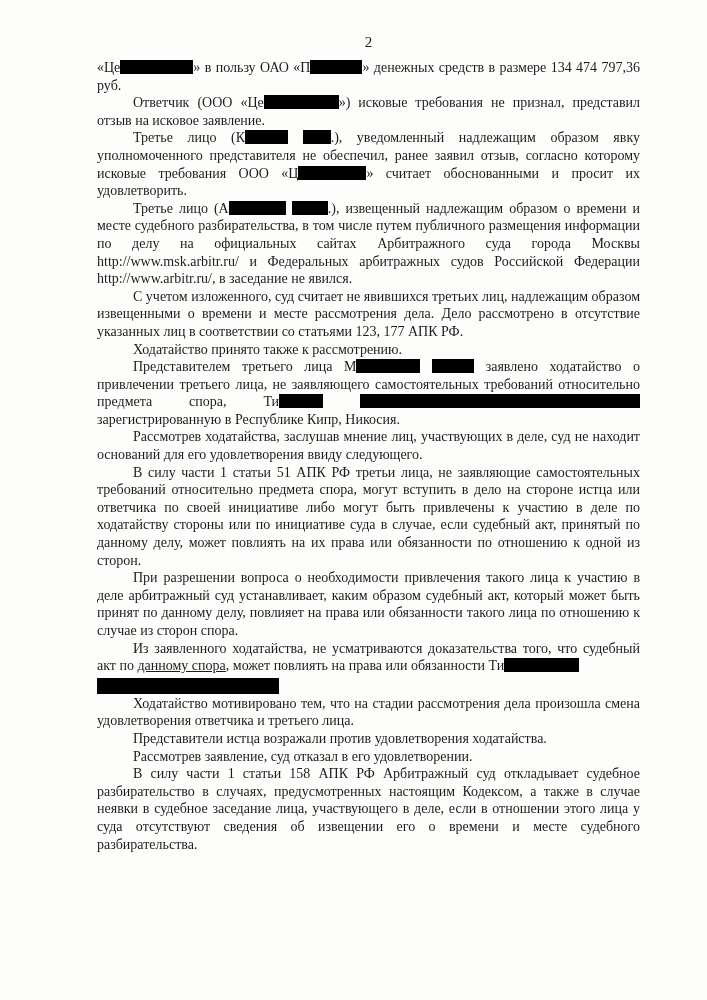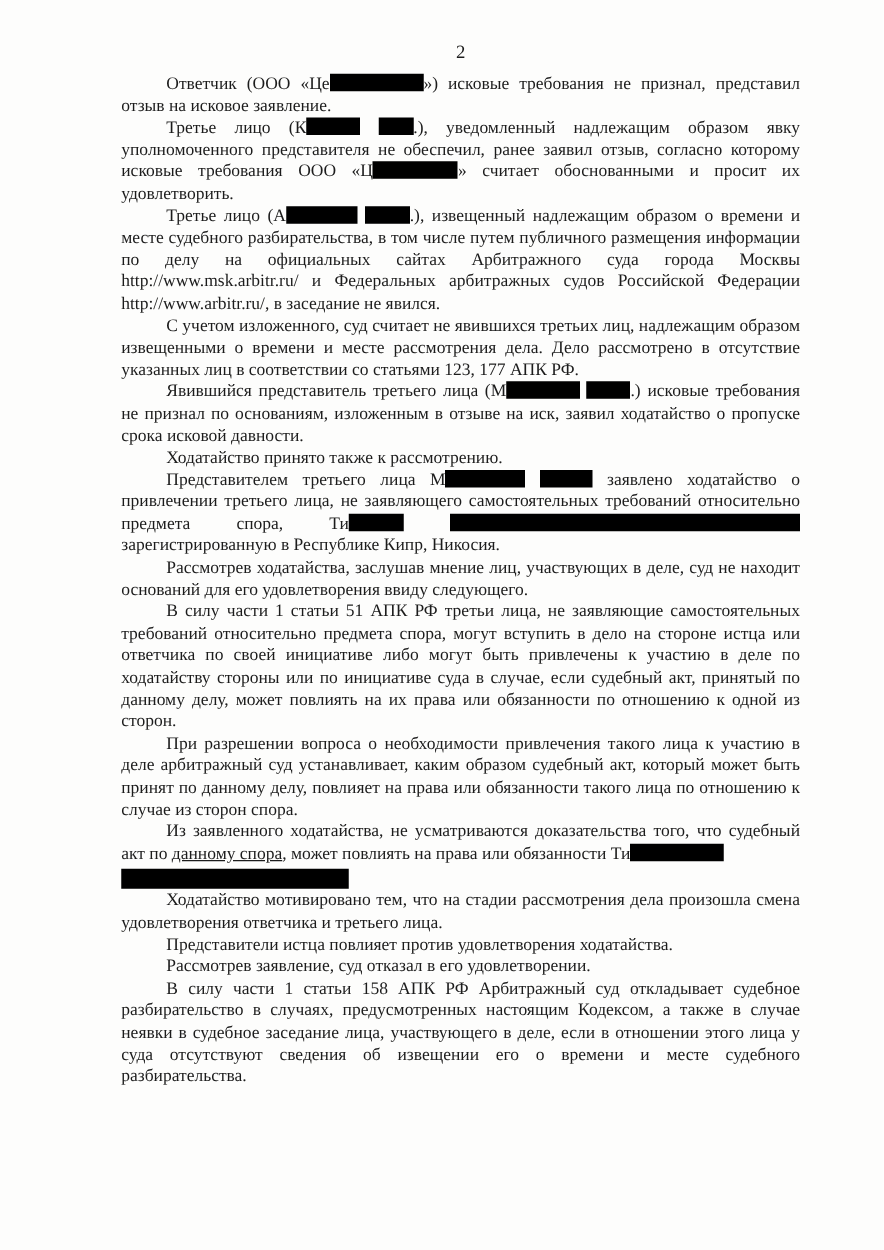--- a/index.html
+++ b/index.html
@@ -55,29 +55,29 @@
     margin-bottom:1px;
   }
   .u{text-decoration:underline;}
 </style>
 </head>
 <body>
 
 <div class="page">
   <div class="page-number">2</div>
   <div class="doc-body" id="doc-body">
+      <p class="no-indent">«Це<span class="redact" style="width: 73px;"></span>»  в пользу ОАО «П<span class="redact" style="width: 52px;"></span>» денежных средств в размере 134 474 797,36 руб.</p>
       <p class="">Ответчик (ООО «Це<span class="redact" style="width: 75px;"></span>») исковые требования не признал, представил отзыв на исковое заявление.</p>
       <p class="">Третье лицо (К<span class="redact" style="width: 43px;"></span> <span class="redact" style="width: 28px;"></span>.), уведомленный надлежащим образом явку уполномоченного представителя не обеспечил, ранее заявил отзыв, согласно которому исковые требования ООО «Ц<span class="redact" style="width: 68px;"></span>» считает обоснованными и просит их удовлетворить.</p>
       <p class="">Третье лицо (А<span class="redact" style="width: 57px;"></span> <span class="redact" style="width: 36px;"></span>.), извещенный надлежащим образом о времени и месте судебного разбирательства, в том числе путем публичного размещения информации по делу на официальных сайтах Арбитражного суда города Москвы http://www.msk.arbitr.ru/ и Федеральных арбитражных судов Российской Федерации http://www.arbitr.ru/, в заседание не явился.</p>
       <p class="">С учетом изложенного, суд считает не явившихся третьих лиц, надлежащим образом извещенными о времени и месте рассмотрения дела. Дело рассмотрено в отсутствие указанных лиц в соответствии со статьями 123, 177 АПК РФ.</p>
-      <p class="">Явившийся представитель третьего лица (М<span class="redact" style="width: 59px;"></span> <span class="redact" style="width: 35px;"></span>.) исковые требования не признал по основаниям, изложенным в отзыве на иск, заявил ходатайство о пропуске срока исковой давности.</p>
       <p class="">Ходатайство принято также к рассмотрению.</p>
       <p class="">Представителем третьего лица М<span class="redact" style="width: 64px;"></span> <span class="redact" style="width: 42px;"></span> заявлено ходатайство о привлечении третьего лица, не заявляющего самостоятельных требований относительно предмета спора, Ти<span class="redact" style="width: 44px;"></span> <span class="redact" style="width: 280px;"></span> зарегистрированную в Республике Кипр, Никосия.</p>
       <p class="">Рассмотрев ходатайства, заслушав мнение лиц, участвующих в деле, суд не находит оснований для его удовлетворения ввиду следующего.</p>
       <p class="">В силу части 1 статьи 51 АПК РФ третьи лица, не заявляющие самостоятельных требований относительно предмета спора, могут вступить в дело на стороне истца или ответчика по своей инициативе либо могут быть привлечены к участию в деле по ходатайству стороны или по инициативе суда в случае, если судебный акт, принятый по данному делу, может повлиять на их права или обязанности по отношению к одной из сторон.</p>
       <p class="">При разрешении вопроса о необходимости привлечения такого лица к участию в деле арбитражный суд устанавливает, каким образом судебный акт, который может быть принят по данному делу, повлияет на права или обязанности такого лица по отношению к случае из сторон спора.</p>
       <p class="">Из заявленного ходатайства, не усматриваются доказательства того, что судебный акт по <span class="u">данному спора</span>, может повлиять на права или обязанности Ти<span class="redact" style="width: 75px;"></span><span class="redact block" style="width: 182px;"></span></p>
       <p class="">Ходатайство мотивировано тем, что на стадии рассмотрения дела произошла смена удовлетворения ответчика и третьего лица.</p>
-      <p class="">Представители истца повлияет против удовлетворения ходатайства.</p>
+      <p class="">Представители истца возражали против удовлетворения ходатайства.</p>
       <p class="">Рассмотрев заявление, суд отказал в его удовлетворении.</p>
       <p class="">В силу части 1 статьи 158 АПК РФ Арбитражный суд откладывает судебное разбирательство в случаях, предусмотренных настоящим Кодексом, а также в случае неявки в судебное заседание лица, участвующего в деле, если в отношении этого лица у суда отсутствуют сведения об извещении его о времени и месте судебного разбирательства.</p>
     </div>
 </div>
 
 </body></html>

